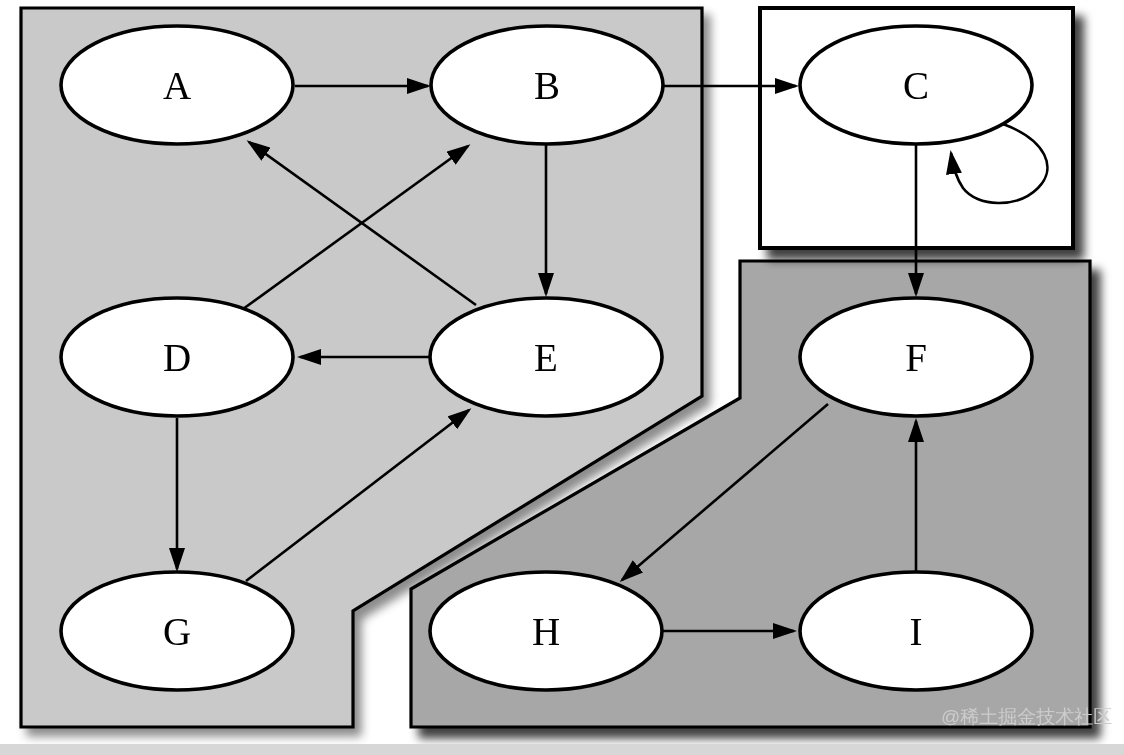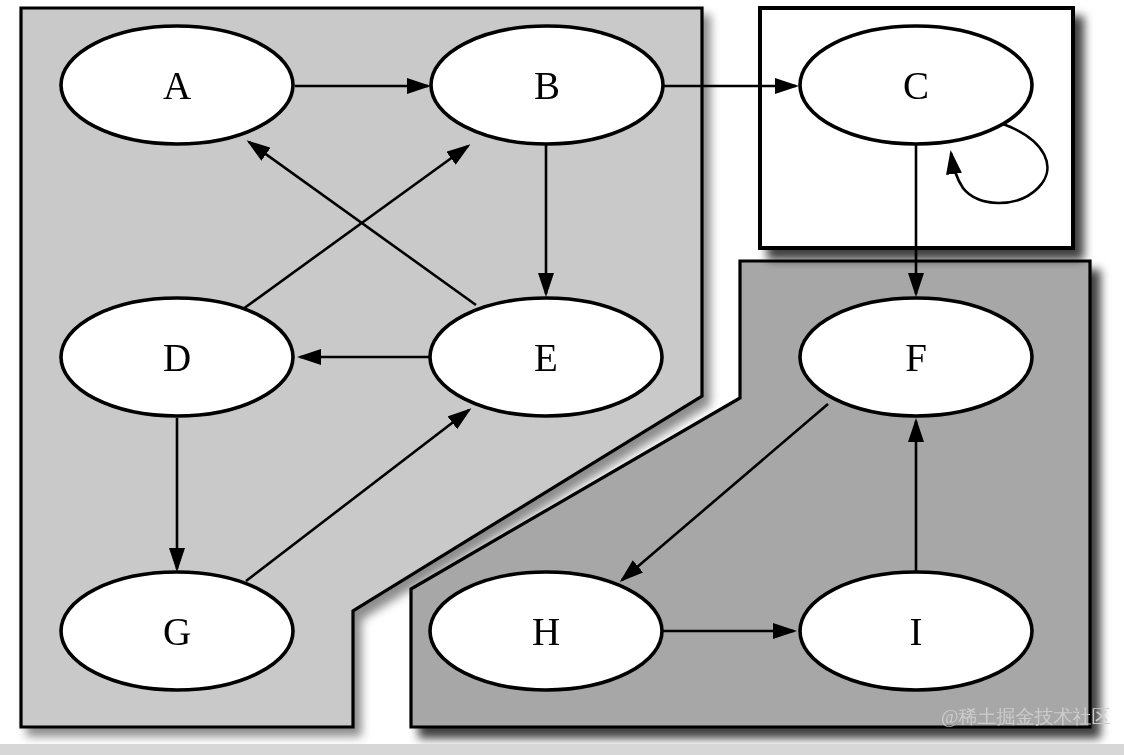--- a/index.html
+++ b/index.html
@@ -16,21 +16,21 @@
     font-family: "Liberation Serif", serif;
     font-size: 39px;
     fill: #000000;
   }
   .watermark {
     position: absolute;
     left: 941px;
     top: 704px;
     width: 170px;
     height: 26px;
-    font-family: Liberation Serif, serif;
+    font-family: Liberation Sans, sans-serif;
     font-size: 19px;
     line-height: 26px;
     color: #cccccc;
     text-align: left;
     white-space: nowrap;
     pointer-events: none;
   }
 </style>
 </head>
 <body>

